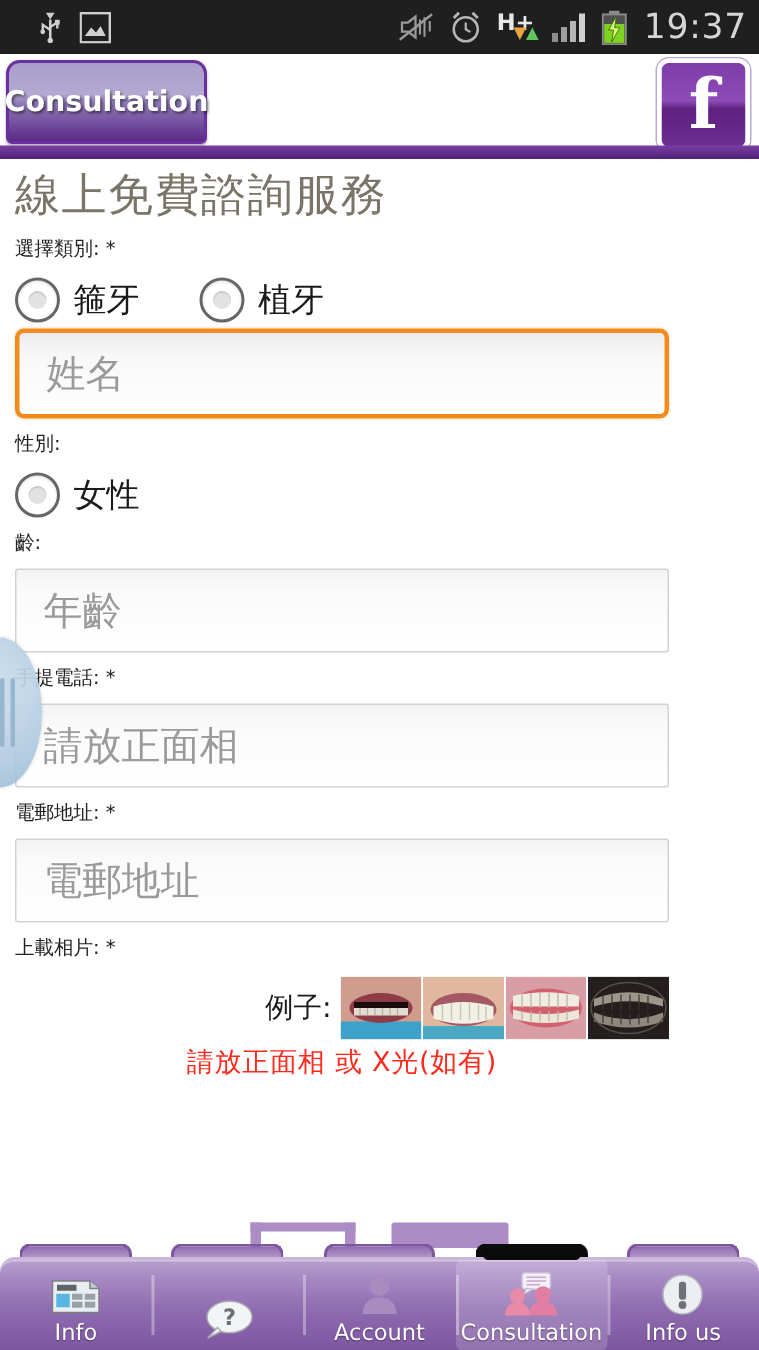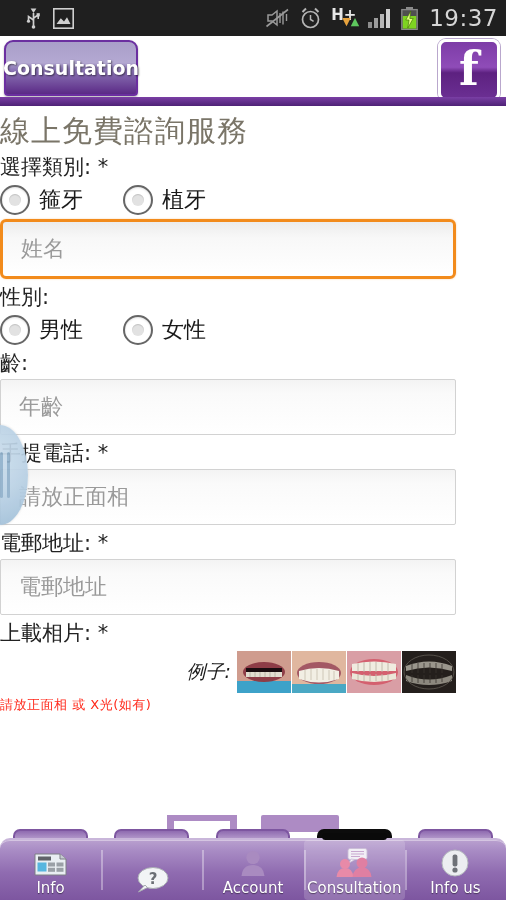--- a/index.html
+++ b/index.html
@@ -59,66 +59,66 @@
   }
   .fb-btn .f {
     color:#fff; font-size:46px; font-weight:bold; line-height:46px;
     font-family:"DejaVu Serif","Liberation Serif",serif;
     margin-top:-2px;
   }
 
   
   .content {
     position:absolute; top:106px; left:0; width:456px; height:735px;
-    background:#fff; padding:0 0;
+    background:#fff; padding:0 10px;
   }
   .page-title {
     color:#7a7568; font-size:30px; line-height:36px;
     margin-top:7px; margin-bottom:4px; letter-spacing:1px;
   }
   .field-label {
-    color:#222; font-size:21px; line-height:24px; margin-top:6px; margin-bottom:4px;
+    color:#222; font-size:13px; line-height:24px; margin-top:6px; margin-bottom:4px;
   }
   .radio-row { display:flex; align-items:center; gap:24px; margin:6px 0 4px 0; }
   .radio-item { display:flex; align-items:center; gap:9px; margin-right:16px; }
   .radio {
     width:30px; height:30px; border-radius:50%;
     border:2px solid #666; background:#fff;
     display:flex; align-items:center; justify-content:center;
     box-shadow: inset 0 1px 2px rgba(0,0,0,.12);
   }
   .radio i {
     width:12px; height:12px; border-radius:50%;
     background:#e2e2e2; display:block;
     box-shadow: inset 0 1px 1px rgba(0,0,0,.15);
   }
   .radio-label { font-size:22px; color:#1a1a1a; }
 
   .text-input {
     width:100%; height:56px; border:1px solid #d2d2d2;
     background:linear-gradient(to bottom,#f3f3f3 0%, #fafafa 25%, #ffffff 100%);
-    border-radius:2px; font-size:22px; color:#9a9a9a;
+    border-radius:2px; font-size:26px; color:#9a9a9a;
     padding:0 0 0 18px; display:flex; align-items:center;
     font-family:"DejaVu Sans","Liberation Sans",sans-serif;
   }
   .text-input.focused {
     border:3px solid #f28b1c; border-radius:6px; height:60px;
     background:linear-gradient(to bottom,#ececec 0%, #f8f8f8 30%, #ffffff 100%);
     box-shadow:0 0 2px rgba(242,139,28,.4);
   }
 
   .example-row {
     display:flex; align-items:center; justify-content:flex-end;
-    margin-top:6px; gap:4px;font-style:italic;
+    margin-top:6px; gap:4px;
   }
   .example-label { font-size:19px; color:#1a1a1a; margin-right:2px; }
   .thumbs { display:flex; gap:1px; }
   .thumb { width:54px; height:42px; overflow:hidden; position:relative; }
   .note-red {
-    text-align:left; color:#ff2a1c; font-size:13px;
+    text-align:center; color:#ff2a1c; font-size:18px;
     margin-top:3px; letter-spacing:0.5px;
   }
 
   
   .upload-strip {
     position:absolute; left:0; bottom:0; width:506px; height:28px;
     display:flex; justify-content:center; align-items:flex-end; gap:24px;
     overflow:hidden;
   }
   .upload-btn-a {
@@ -281,26 +281,20 @@
             <i></i>
           </span>
         <span class="radio-label">植牙</span>
       </label>
     </div>
 
     <div class="text-input focused">姓名</div>
 
     <div class="field-label">性別:</div>
     <div class="radio-row">
-      <label class="radio-item">
-        <span class="radio">
-            <i></i>
-          </span>
-        <span class="radio-label">男性</span>
-      </label>
       <label class="radio-item">
         <span class="radio">
             <i></i>
           </span>
         <span class="radio-label">女性</span>
       </label>
     </div>
 
     <div class="field-label">齡:</div>
     <div class="text-input">年齡</div>

